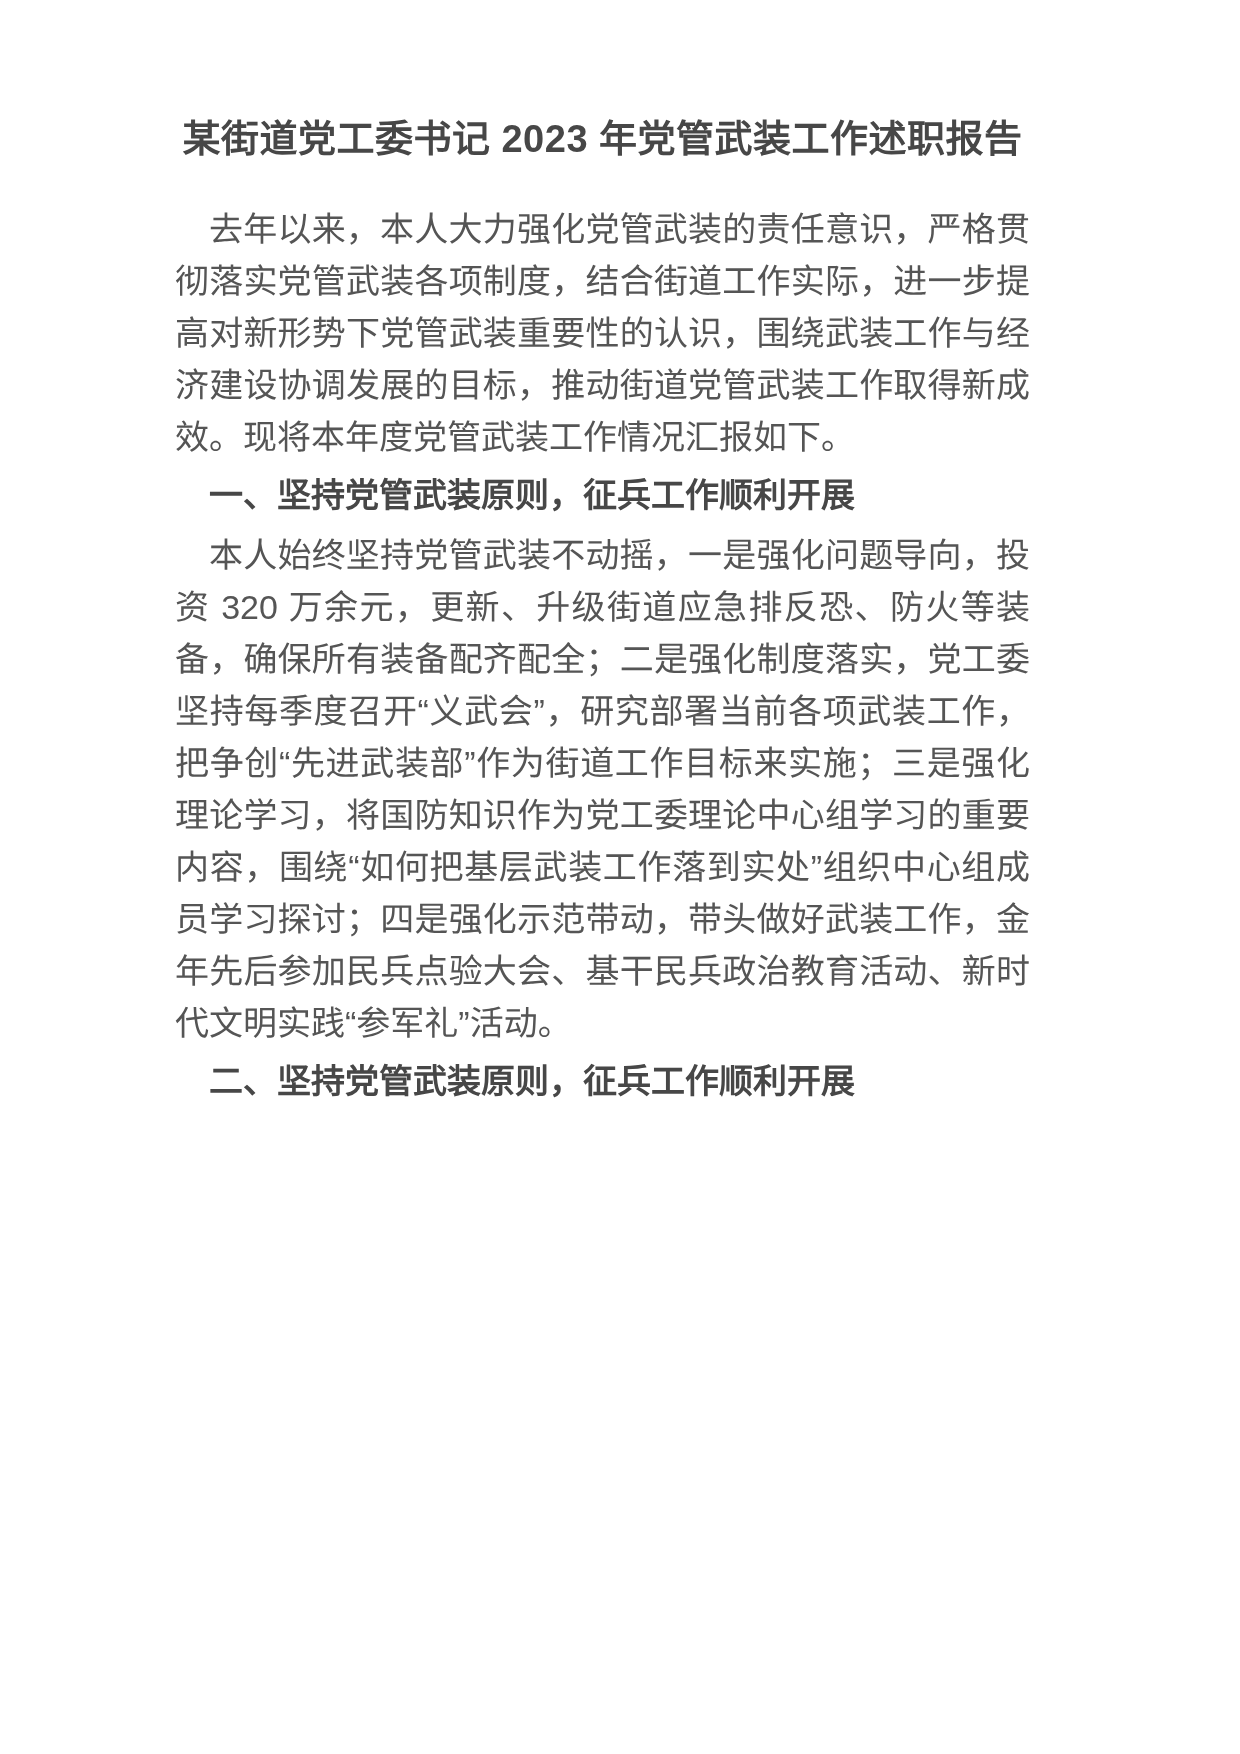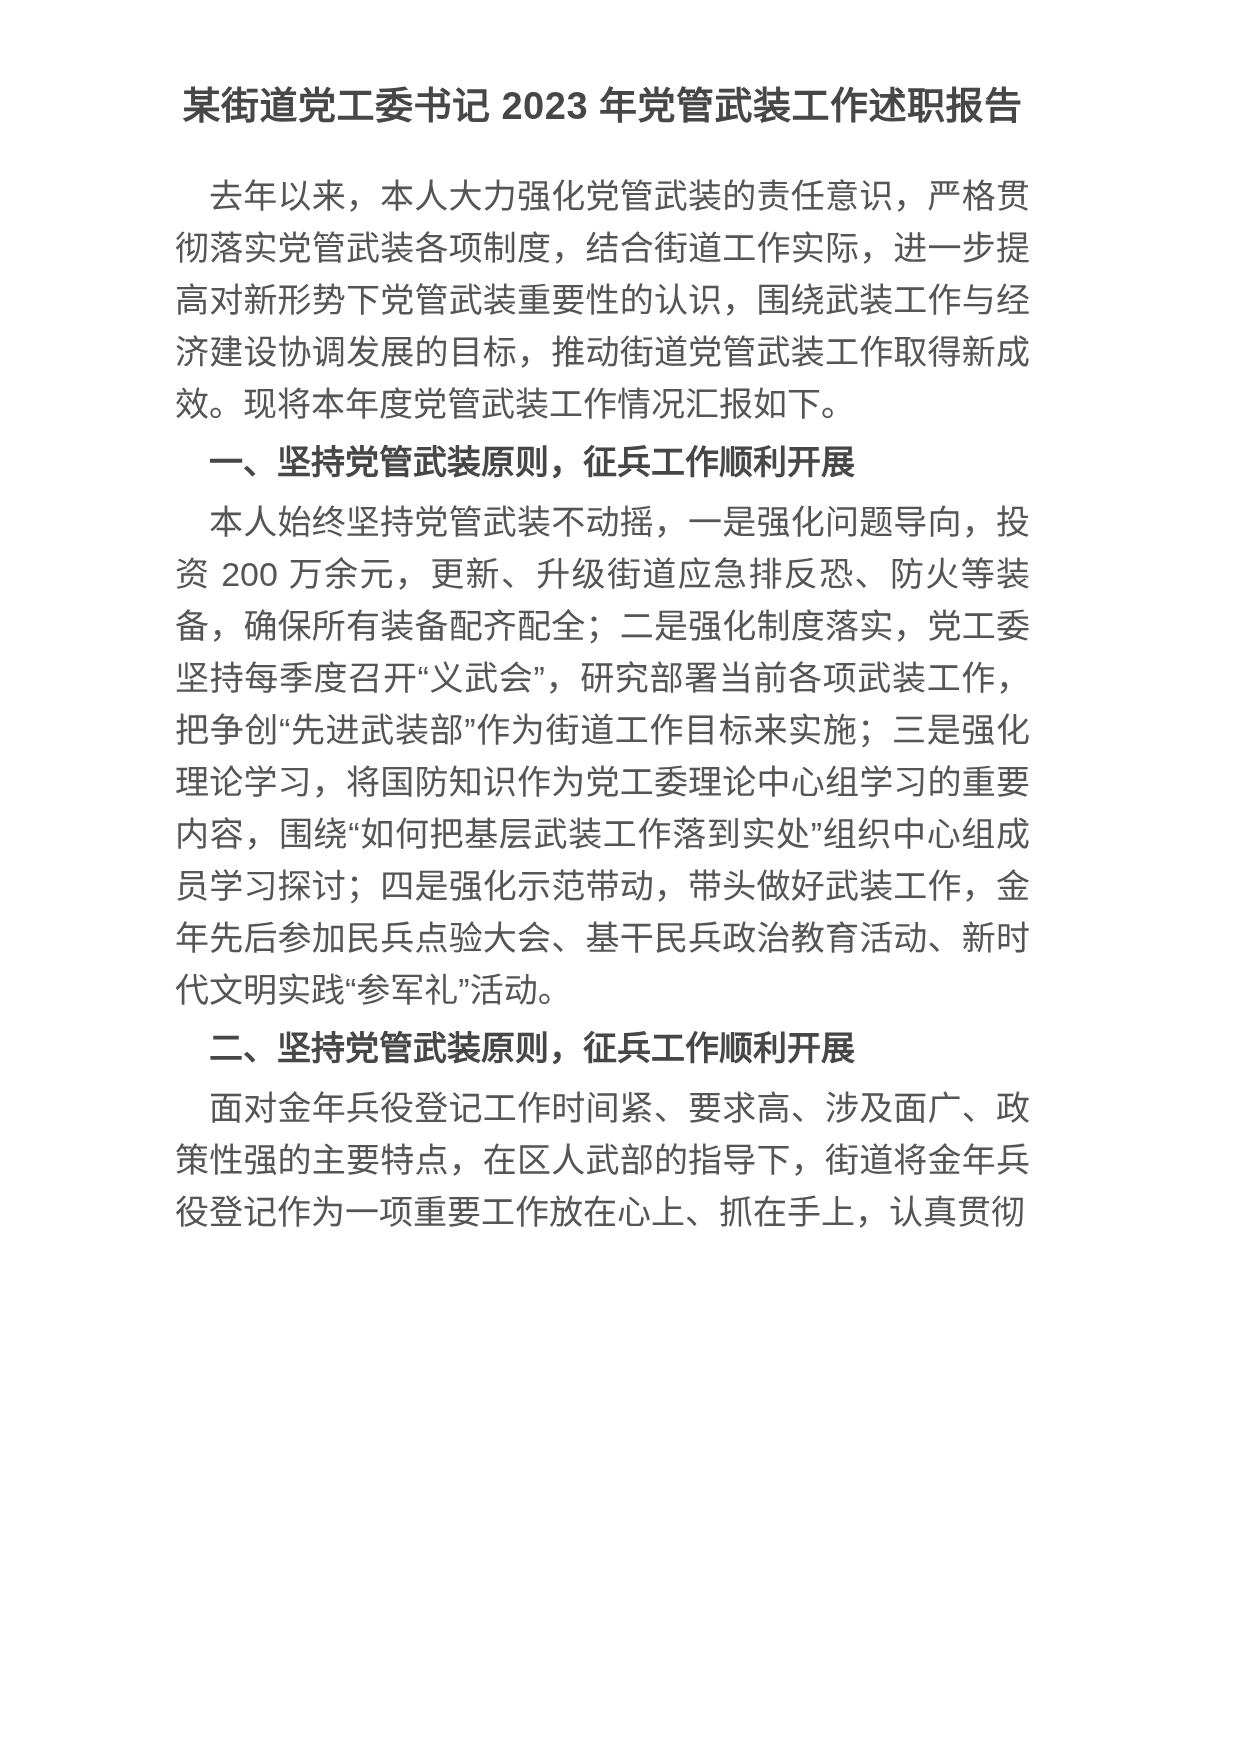--- a/index.html
+++ b/index.html
@@ -6,21 +6,21 @@
     margin: 0;
     padding: 0;
     background: #ffffff;
   }
   .page {
     position: relative;
     width: 1240px;
     height: 1432px;
     background: #ffffff;
     box-sizing: border-box;
-    padding: 82px 210px 0 175px;
+    padding: 115px 210px 0 175px;
     overflow: hidden;
     font-family: "Liberation Sans", "DejaVu Sans", sans-serif;
   }
   .doc-title {
     margin: 0 0 40px 0;
     font-size: 38px;
     line-height: 48px;
     font-weight: bold;
     text-align: center;
     color: #474747;
@@ -49,18 +49,17 @@
 </head>
 <body>
 
 <div class="page">
   <h1 class="doc-title">某街道党工委书记 2023 年党管武装工作述职报告</h1>
 
   <p class="doc-para">去年以来，本人大力强化党管武装的责任意识，严格贯彻落实党管武装各项制度，结合街道工作实际，进一步提高对新形势下党管武装重要性的认识，围绕武装工作与经济建设协调发展的目标，推动街道党管武装工作取得新成效。现将本年度党管武装工作情况汇报如下。</p>
 
   <h2 class="doc-heading">一、坚持党管武装原则，征兵工作顺利开展</h2>
 
-  <p class="doc-para">本人始终坚持党管武装不动摇，一是强化问题导向，投资 200 万余元，更新、升级街道应急排反恐、防火等装备，确保所有装备配齐配全；二是强化制度落实，党工委坚持每季度召开“义武会”，研究部署当前各项武装工作，把争创“先进武装部”作为街道工作目标来实施；三是强化理论学习，将国防知识作为党工委理论中心组学习的重要内容，围绕“如何把基层武装工作落到实处”组织中心组成员学习探讨；四是强化示范带动，带头做好武装工作，金年先后参加民兵点验大会、基干民兵政治教育活动、新时代文明实践“参军礼”活动。</p>
+  <p class="doc-para">本人始终坚持党管武装不动摇，一是强化问题导向，投资 320 万余元，更新、升级街道应急排反恐、防火等装备，确保所有装备配齐配全；二是强化制度落实，党工委坚持每季度召开“义武会”，研究部署当前各项武装工作，把争创“先进武装部”作为街道工作目标来实施；三是强化理论学习，将国防知识作为党工委理论中心组学习的重要内容，围绕“如何把基层武装工作落到实处”组织中心组成员学习探讨；四是强化示范带动，带头做好武装工作，金年先后参加民兵点验大会、基干民兵政治教育活动、新时代文明实践“参军礼”活动。</p>
 
   <h2 class="doc-heading">二、坚持党管武装原则，征兵工作顺利开展</h2>
 
-  <p class="doc-para">面对金年兵役登记工作时间紧、要求高、涉及面广、政策性强的主要特点，在区人武部的指导下，街道将金年兵役登记作为一项重要工作放在心上、抓在手上，认真贯彻</p>
 </div>
 
 </body></html>

